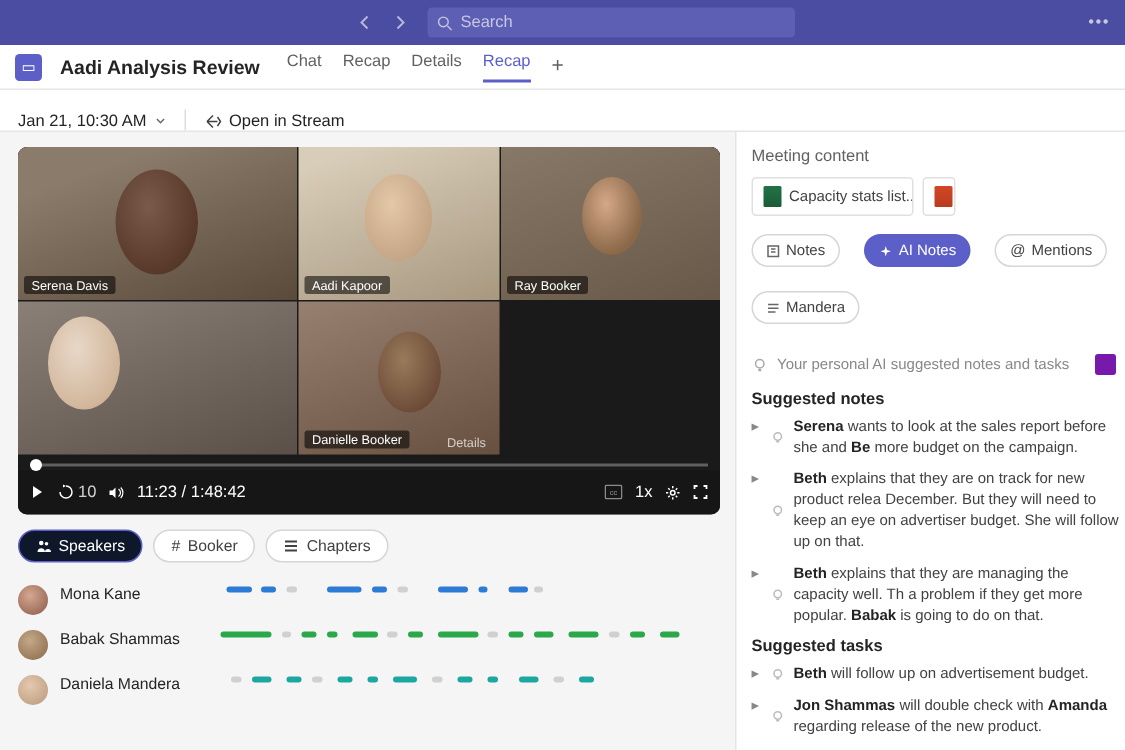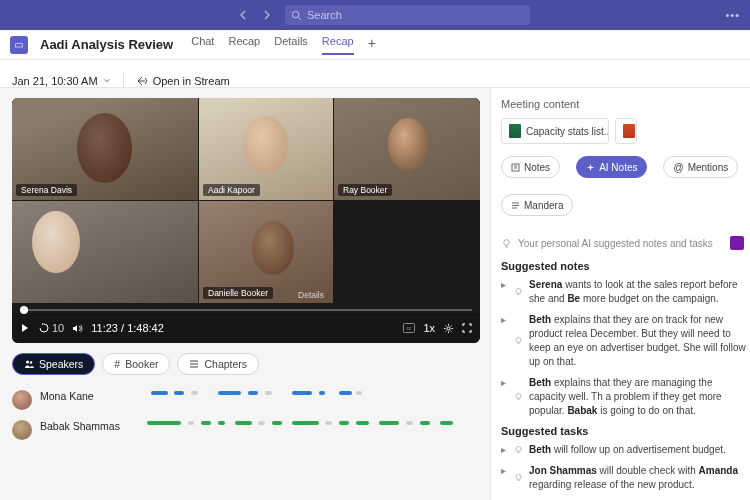--- a/index.html
+++ b/index.html
@@ -259,20 +259,39 @@
             <div class="seg s-g" style="left:44%;width:8%"></div>
             <div class="seg s-gr" style="left:54%;width:2%"></div>
             <div class="seg s-g" style="left:58%;width:3%"></div>
             <div class="seg s-g" style="left:63%;width:4%"></div>
             <div class="seg s-g" style="left:70%;width:6%"></div>
             <div class="seg s-gr" style="left:78%;width:2%"></div>
             <div class="seg s-g" style="left:82%;width:3%"></div>
             <div class="seg s-g" style="left:88%;width:4%"></div>
       </div>
     </div>
+    <div class="speaker">
+      <div class="avatar av3"></div>
+      <div class="sname">Daniela Mandera</div>
+      <div class="timeline">
+        <div class="seg s-gr" style="left:3%;width:2%"></div>
+            <div class="seg s-t" style="left:7%;width:4%"></div>
+            <div class="seg s-t" style="left:14%;width:3%"></div>
+            <div class="seg s-gr" style="left:19%;width:2%"></div>
+            <div class="seg s-t" style="left:24%;width:3%"></div>
+            <div class="seg s-t" style="left:30%;width:2%"></div>
+            <div class="seg s-t" style="left:35%;width:5%"></div>
+            <div class="seg s-gr" style="left:43%;width:2%"></div>
+            <div class="seg s-t" style="left:48%;width:3%"></div>
+            <div class="seg s-t" style="left:54%;width:2%"></div>
+            <div class="seg s-t" style="left:60%;width:4%"></div>
+            <div class="seg s-gr" style="left:67%;width:2%"></div>
+            <div class="seg s-t" style="left:72%;width:3%"></div>
+      </div>
+    </div>
   </div>
 </div>
 
 <div class="right">
   <div class="section-h">Meeting content</div>
   <div class="content-cards">
     <div class="card" style="width:108px">
           <div class="fi fi-xl"></div>
           <span>Capacity stats list...</span>
         </div>

